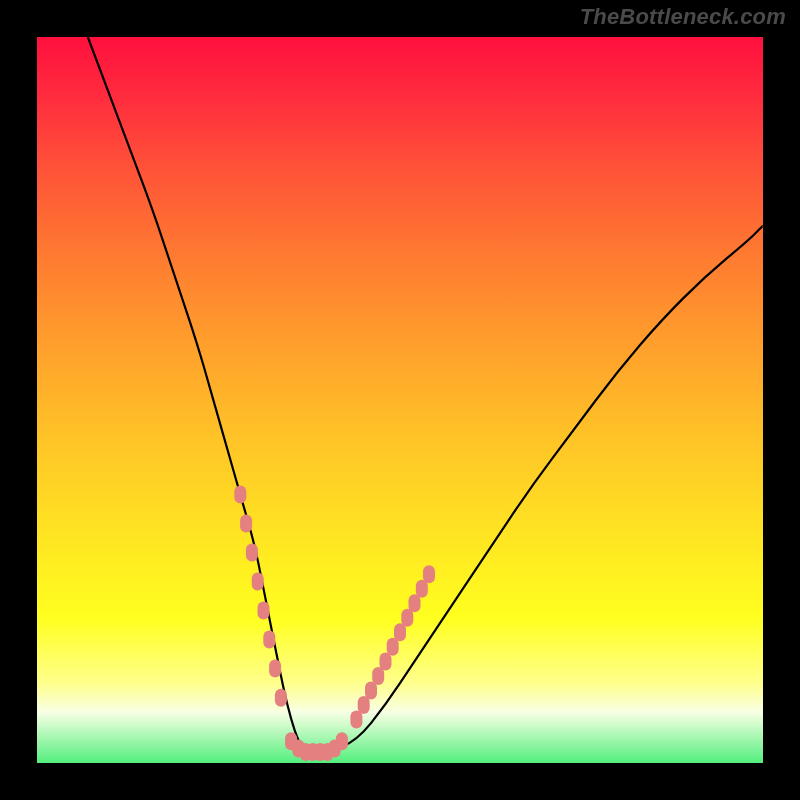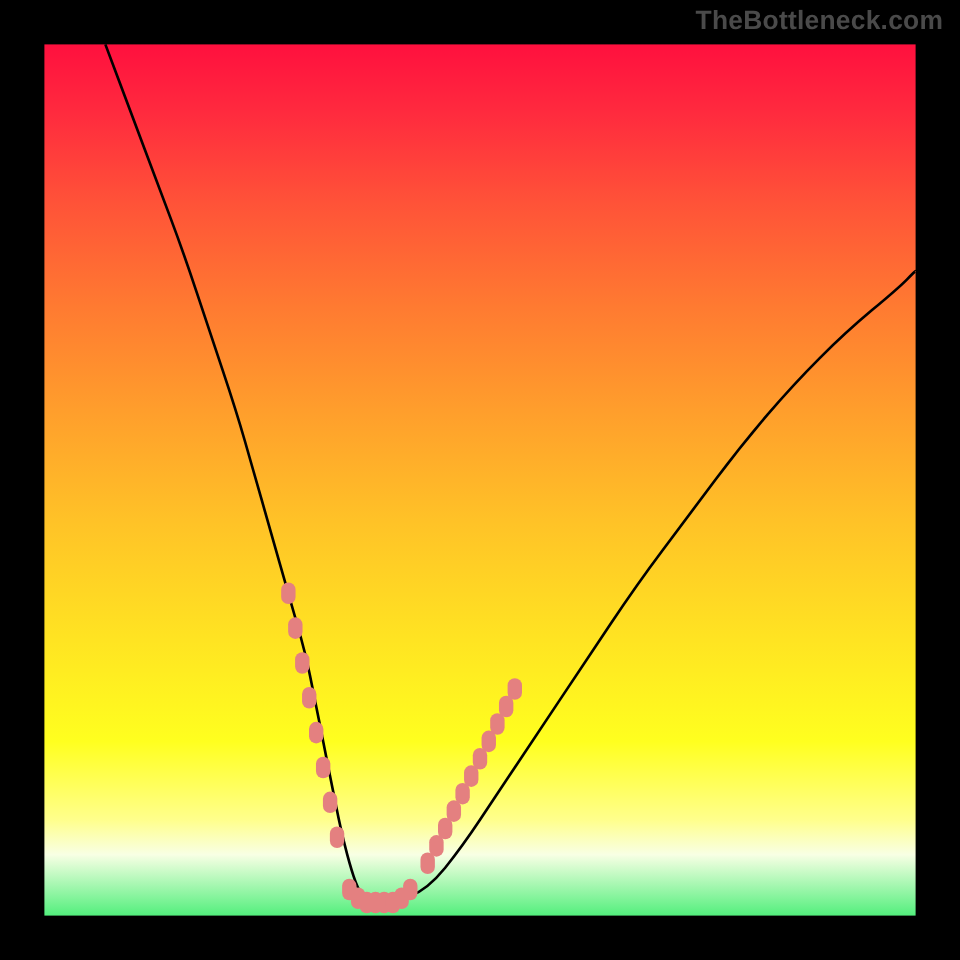--- a/index.html
+++ b/index.html
@@ -9,20 +9,21 @@
     height: 800px;
     background: #000;
     font-family: Arial, Helvetica, sans-serif;
     overflow: hidden;
   }
   .frame {
     position: relative;
     width: 796px;
     height: 800px;
     background: #000;
+    font-style: italic;
   }
   .watermark {
     position: absolute;
     top: 4px;
     right: 10px;
     color: #4a4a4a;
     font-size: 22px;
     font-weight: 600;
     letter-spacing: 0.2px;
     z-index: 20;

